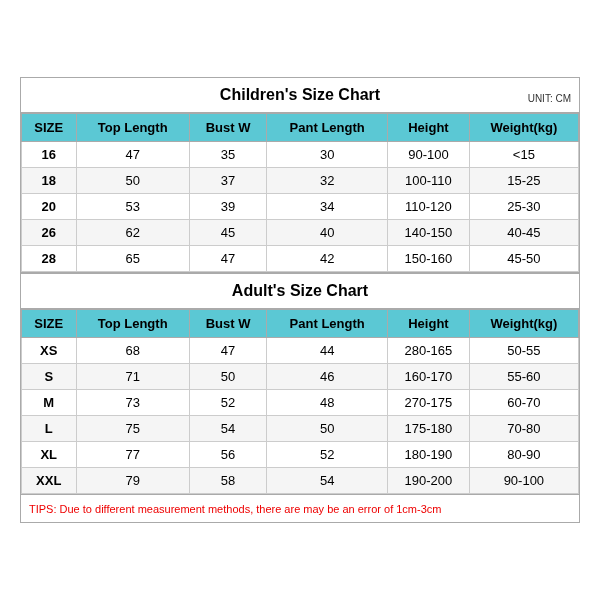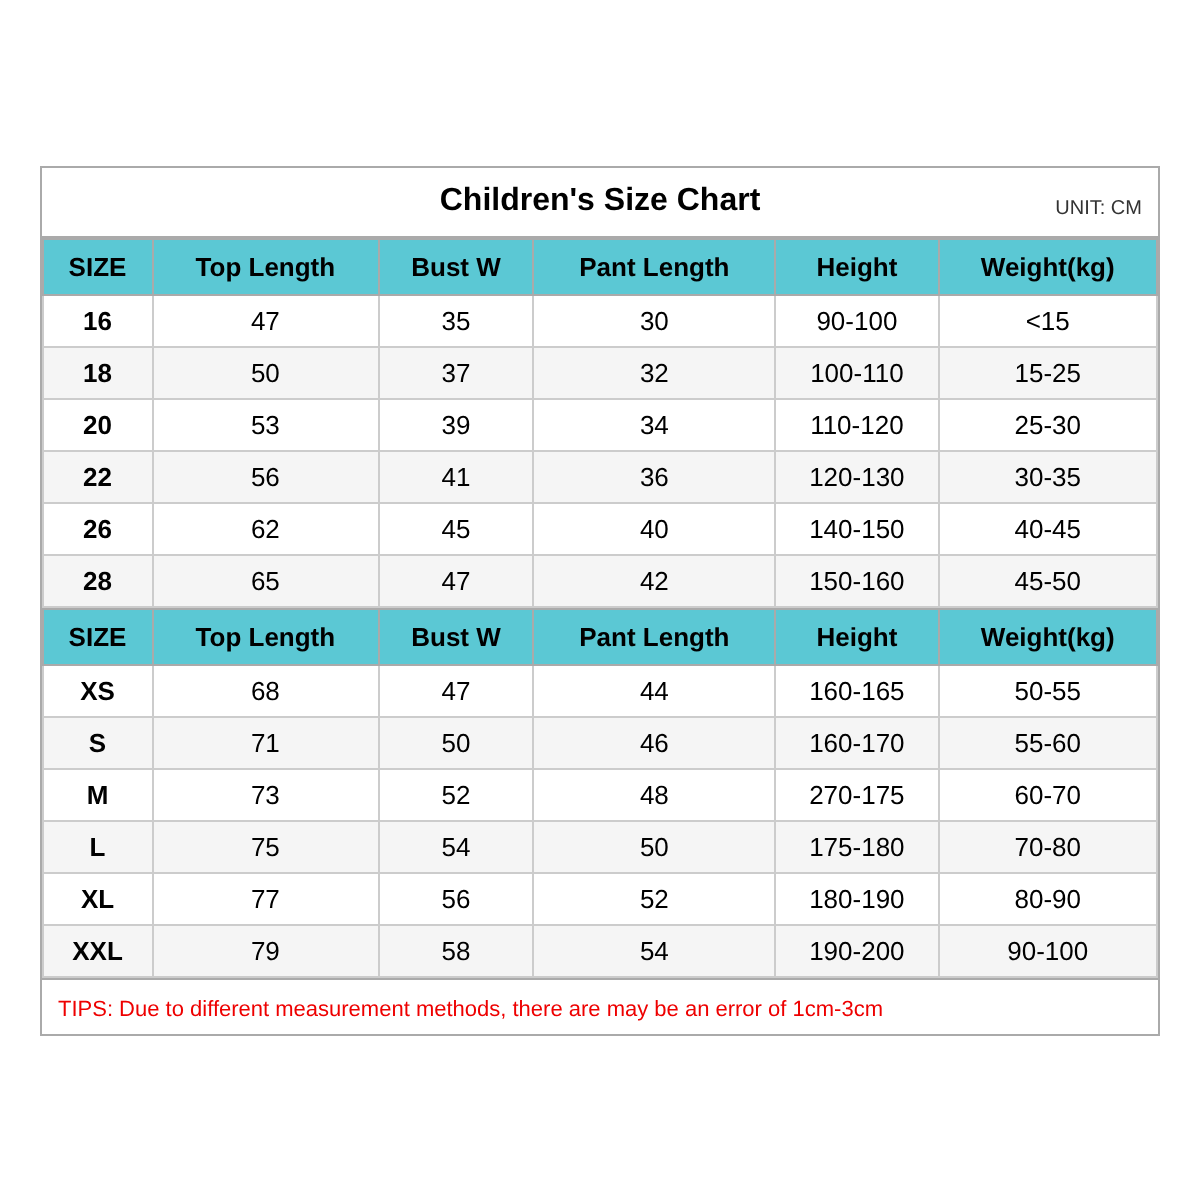--- a/index.html
+++ b/index.html
@@ -122,65 +122,60 @@
         </tr>
         <tr>
           <td>20</td>
           <td>53</td>
           <td>39</td>
           <td>34</td>
           <td>110-120</td>
           <td>25-30</td>
         </tr>
         <tr>
-          <td>22</td>
-          <td>56</td>
-          <td>41</td>
-          <td>36</td>
-          <td>120-130</td>
-          <td>30-35</td>
-        </tr>
-        <tr>
           <td>26</td>
           <td>62</td>
           <td>45</td>
           <td>40</td>
           <td>140-150</td>
           <td>40-45</td>
         </tr>
         <tr>
           <td>28</td>
           <td>65</td>
           <td>47</td>
           <td>42</td>
           <td>150-160</td>
           <td>45-50</td>
         </tr>
       </tbody>
   </table>
 
+  <div class="section-title-row section-divider">
+    <span class="section-title">Adult's Size Chart</span>
+  </div>
 
   <table>
     <thead>
       <tr id="adults-header-row">
           <th>SIZE</th>
           <th>Top Length</th>
           <th>Bust W</th>
           <th>Pant Length</th>
           <th>Height</th>
           <th>Weight(kg)</th>
         </tr>
     </thead>
     <tbody id="adults-tbody">
         <tr>
           <td>XS</td>
           <td>68</td>
           <td>47</td>
           <td>44</td>
-          <td>160-165</td>
+          <td>280-165</td>
           <td>50-55</td>
         </tr>
         <tr>
           <td>S</td>
           <td>71</td>
           <td>50</td>
           <td>46</td>
           <td>160-170</td>
           <td>55-60</td>
         </tr>

